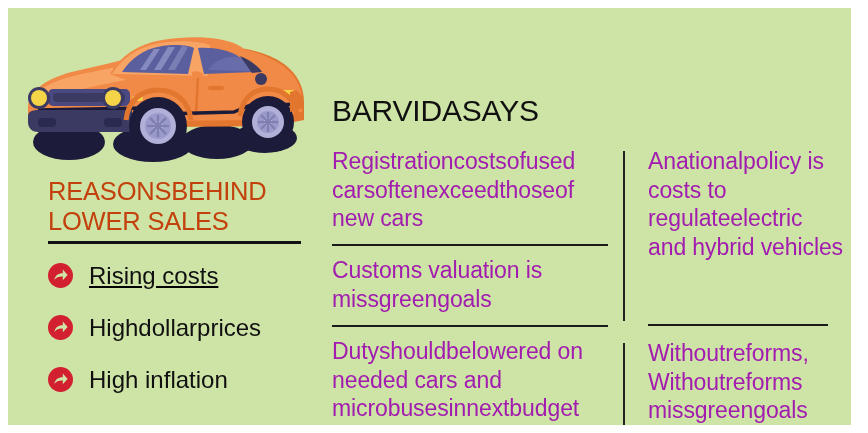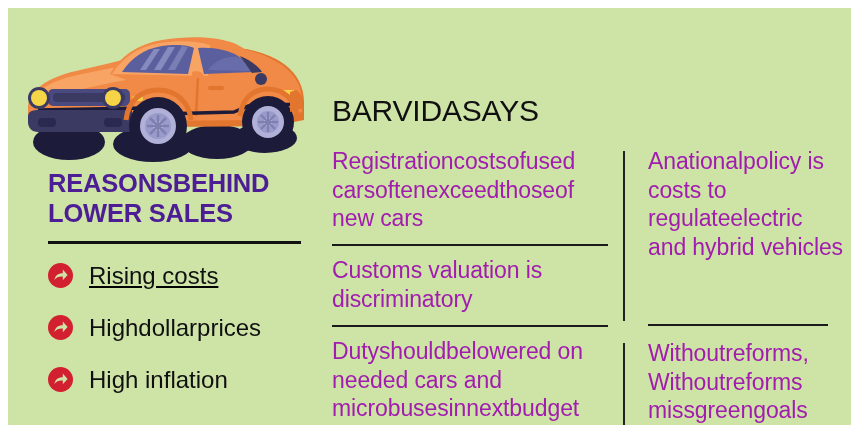--- a/index.html
+++ b/index.html
@@ -38,27 +38,27 @@
     left: 4px;
     top: 12px;
     width: 304px;
     height: 152px;
   }
   #car-illustration svg { display: block; }
 
   #reasons-heading {
     position: absolute;
     left: 40px;
-    top: 160px;
+    top: 168px;
     width: 266px;
     font-size: 25.5px;
     line-height: 30px;
     letter-spacing: -0.2px;
-    color: #4c1d95;
-    font-weight: 700;
+    color: #c2410c;
+    font-weight: 400;
   }
 
   #reasons-divider {
     position: absolute;
     left: 40px;
     top: 233px;
     width: 253px;
     height: 3px;
     background: #111111;
   }
@@ -307,21 +307,21 @@
     <div id="vseparator-top"></div>
     <div id="vseparator-bottom"></div>
 
     <div id="mid-col">
       <div class="mid-block" id="mid-block-0">
         <div class="block-text">Registrationcostsofused carsoftenexceedthoseof new cars</div>
       </div>
       <div class="block-divider" id="mid-div-0"></div>
 
       <div class="mid-block" id="mid-block-1">
-        <div class="block-text">Customs valuation is discriminatory</div>
+        <div class="block-text">Customs valuation is missgreengoals</div>
       </div>
       <div class="block-divider" id="mid-div-1"></div>
 
       <div class="mid-block" id="mid-block-2">
         <div class="block-text">Dutyshouldbelowered on needed cars and microbusesinnextbudget</div>
       </div>
     </div>
 
     <div id="right-col">
       <div class="right-block" id="right-block-0">

